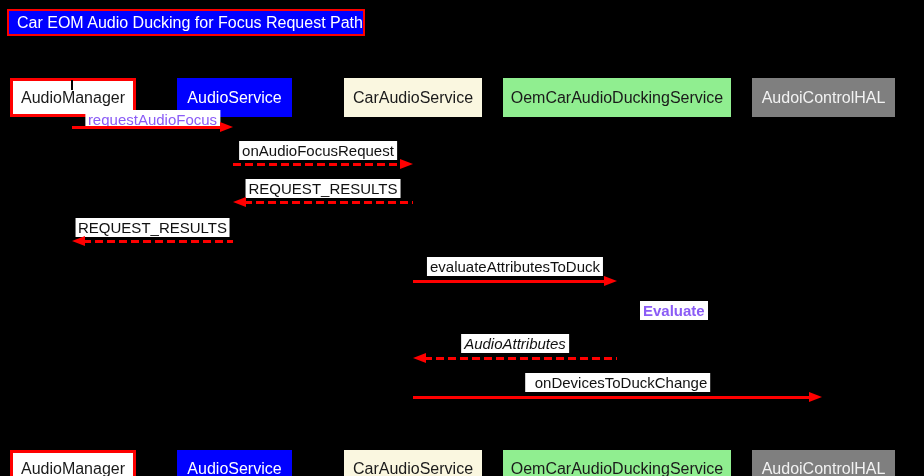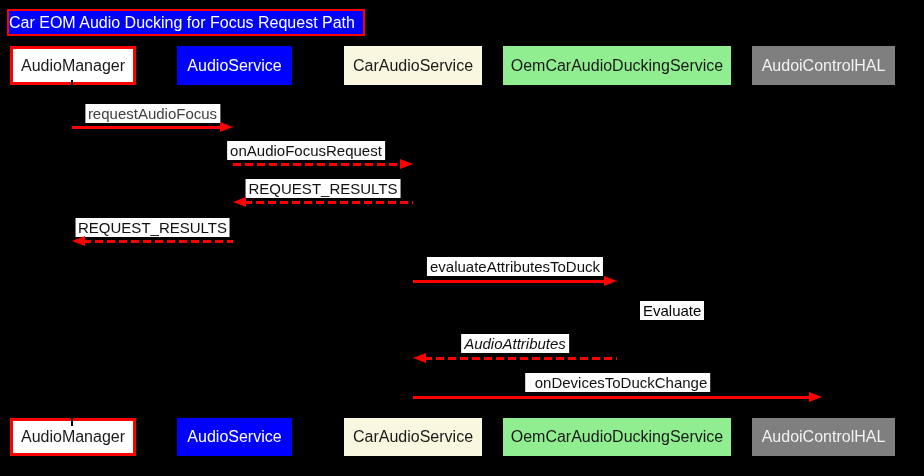--- a/index.html
+++ b/index.html
@@ -3,27 +3,27 @@
 <meta charset="utf-8">
 <style>
   html,body { margin:0; padding:0; background:#000; }
   #stage {
     position:relative; width:924px; height:476px; overflow:hidden;
     font-family:"Liberation Sans", sans-serif;
   }
   .title-box {
     position:absolute; left:7px; top:9px; width:358px; height:27px;
     box-sizing:border-box; border:2px solid #FF0000;
-    display:flex; align-items:center; 
+    display:flex; align-items:center; padding-left:8px;
     font-size:16px; white-space:nowrap;
   }
   .pbox {
     position:absolute; box-sizing:border-box; z-index:2;
     display:flex; align-items:center; justify-content:center;
-    font-size:16px; white-space:nowrap;
+    font-size:16px; white-space:nowrap;margin-top:32px;
   }
   .lifeline { position:absolute; width:2px; z-index:1; }
   .tick { position:absolute; width:2px; background:#000; z-index:3; }
   .msg-label {
     position:absolute; z-index:4; white-space:nowrap;
     font-size:15px; line-height:19px; padding:0 3px;
   }
   .msg-line { position:absolute; height:3px; z-index:4; }
   .head {
     position:absolute; width:0; height:0; z-index:5;
@@ -52,36 +52,36 @@
       <div class="pbox" style="left: 752px; top: 46px; width: 143px; height: 39px; background: rgb(127, 127, 127); color: rgb(242, 242, 242);">AudoiControlHAL</div>
     </div>
   <div id="bottom-row">
       <div class="pbox" style="left: 10px; top: 418px; width: 126px; height: 38px; background: rgb(255, 255, 255); color: rgb(26, 26, 26); border: 3px solid rgb(255, 0, 0);">AudioManager</div>
       <div class="pbox" style="left: 177px; top: 418px; width: 115px; height: 38px; background: rgb(0, 0, 255); color: rgb(255, 255, 255);">AudioService</div>
       <div class="pbox" style="left: 344px; top: 418px; width: 138px; height: 38px; background: rgb(250, 247, 224); color: rgb(26, 26, 26);">CarAudioService</div>
       <div class="pbox" style="left: 503px; top: 418px; width: 228px; height: 38px; background: rgb(144, 238, 144); color: rgb(26, 26, 26);">OemCarAudioDuckingService</div>
       <div class="pbox" style="left: 752px; top: 418px; width: 143px; height: 38px; background: rgb(127, 127, 127); color: rgb(242, 242, 242);">AudoiControlHAL</div>
     </div>
   <div id="messages">
-      <div class="msg-label" style="top: 104px; background: rgb(255, 255, 255); color: #404040; left: 152.5px; transform: translateX(-50%);">requestAudioFocus</div>
+      <div class="msg-label" style="top: 110px; background: rgb(255, 255, 255); color: #8b5cf6; left: 152.5px; transform: translateX(-50%);">requestAudioFocus</div>
       <div class="msg-line" style="top: 126px; background: rgb(255, 0, 0); left: 72px; width: 150px;"></div>
       <div class="head" style="top: 122px; left: 220px; border-left: 13px solid rgb(255, 0, 0);"></div>
-      <div class="msg-label" style="top: 141px; background: rgb(255, 255, 255); color: rgb(17, 17, 17); left: 306px; transform: translateX(-50%);">onAudioFocusRequest</div>
+      <div class="msg-label" style="top: 141px; background: rgb(255, 255, 255); color: rgb(17, 17, 17); left: 318px; transform: translateX(-50%);">onAudioFocusRequest</div>
       <div class="msg-line" style="top: 163px; background: repeating-linear-gradient(90deg, rgb(255, 0, 0) 0px, rgb(255, 0, 0) 8px, transparent 8px, transparent 12px); left: 233px; width: 169px;"></div>
       <div class="head" style="top: 159px; left: 400px; border-left: 13px solid rgb(255, 0, 0);"></div>
       <div class="msg-label" style="top: 179px; background: rgb(255, 255, 255); color: rgb(17, 17, 17); left: 323px; transform: translateX(-50%);">REQUEST_RESULTS</div>
       <div class="msg-line" style="top: 201px; background: repeating-linear-gradient(90deg, rgb(255, 0, 0) 0px, rgb(255, 0, 0) 8px, transparent 8px, transparent 12px); left: 244px; width: 169px;"></div>
       <div class="head" style="top: 197px; left: 233px; border-right: 13px solid rgb(255, 0, 0);"></div>
       <div class="msg-label" style="top: 218px; background: rgb(255, 255, 255); color: rgb(17, 17, 17); left: 152.5px; transform: translateX(-50%);">REQUEST_RESULTS</div>
       <div class="msg-line" style="top: 240px; background: repeating-linear-gradient(90deg, rgb(255, 0, 0) 0px, rgb(255, 0, 0) 8px, transparent 8px, transparent 12px); left: 83px; width: 150px;"></div>
       <div class="head" style="top: 236px; left: 72px; border-right: 13px solid rgb(255, 0, 0);"></div>
       <div class="msg-label" style="top: 257px; background: rgb(255, 255, 255); color: rgb(17, 17, 17); left: 515px; transform: translateX(-50%);">evaluateAttributesToDuck</div>
       <div class="msg-line" style="top: 280px; background: rgb(255, 0, 0); left: 413px; width: 193px;"></div>
       <div class="head" style="top: 276px; left: 604px; border-left: 13px solid rgb(255, 0, 0);"></div>
-      <div class="msg-label" style="top: 301px; background: rgb(255, 255, 255); color: #000000; left: 640px;">Evaluate</div>
+      <div class="msg-label" style="top: 301px; background: rgb(255, 255, 255); color: #8b5cf6; left: 640px; font-weight: bold;">Evaluate</div>
       <div class="msg-label" style="top: 334px; background: rgb(255, 255, 255); color: rgb(17, 17, 17); left: 515px; transform: translateX(-50%); font-style: italic;">AudioAttributes</div>
       <div class="msg-line" style="top: 357px; background: repeating-linear-gradient(90deg, rgb(255, 0, 0) 0px, rgb(255, 0, 0) 8px, transparent 8px, transparent 12px); left: 424px; width: 193px;"></div>
       <div class="head" style="top: 353px; left: 413px; border-right: 13px solid rgb(255, 0, 0);"></div>
       <div class="msg-label" style="top: 373px; background: rgb(255, 255, 255); color: rgb(17, 17, 17); left: 617.5px; transform: translateX(-50%); padding-left: 10px;">onDevicesToDuckChange</div>
       <div class="msg-line" style="top: 396px; background: rgb(255, 0, 0); left: 413px; width: 398px;"></div>
       <div class="head" style="top: 392px; left: 809px; border-left: 13px solid rgb(255, 0, 0);"></div>
     </div>
 </div>
 
 </body></html>

